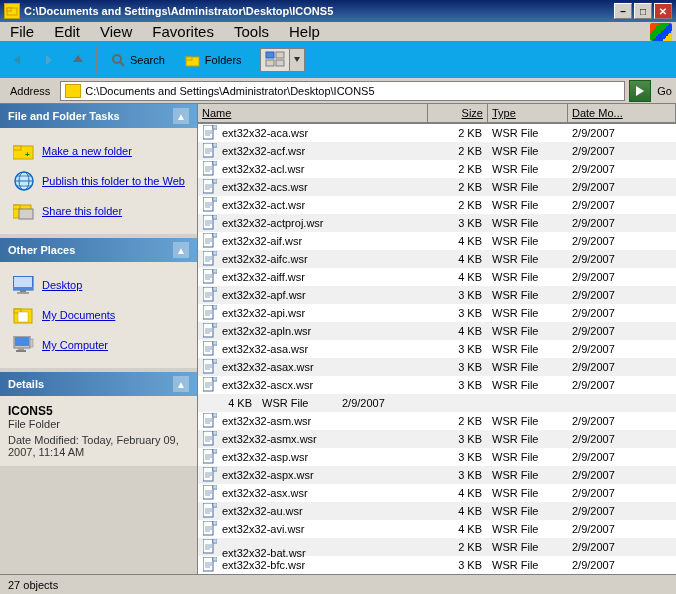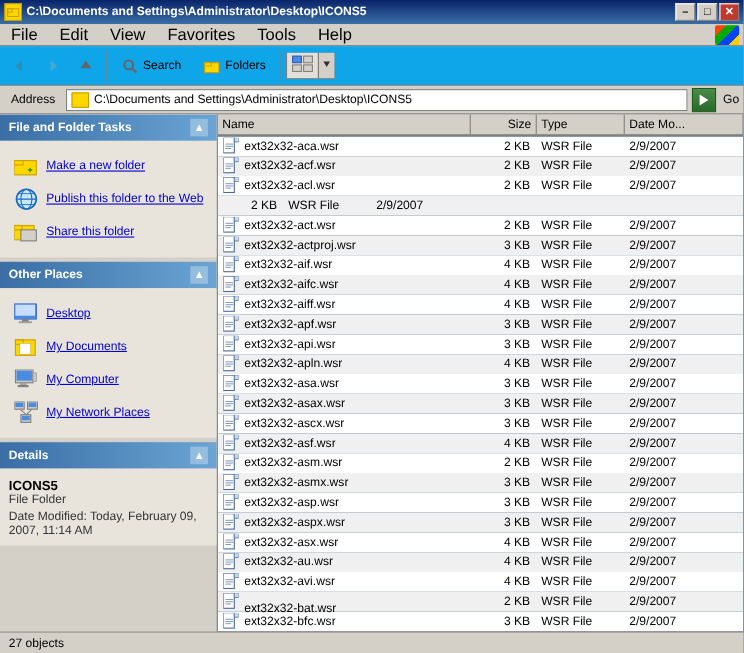--- a/index.html
+++ b/index.html
@@ -270,20 +270,21 @@
     .col-header {
       display: flex;
       align-items: center;
       padding: 0 4px;
       font-size: 11px;
       border-right: 1px solid #808080;
       cursor: pointer;
       user-select: none;
       white-space: nowrap;
       overflow: hidden;
+      text-decoration: underline;
     }
     .col-name { width: 230px; }
     .col-size { width: 60px; justify-content: flex-end; }
     .col-type { width: 80px; }
     .col-date { flex: 1; }
 
     .file-list-body {
       flex: 1;
       overflow-y: scroll;
       background: #0c4a6e;
@@ -540,35 +541,20 @@
             <svg width="22" height="18" viewBox="0 0 22 18">
               <rect x="1" y="0" width="16" height="12" fill="#c8c8c8" stroke="#808080" stroke-width="1"></rect>
               <rect x="2" y="1" width="14" height="9" fill="#4a8adf"></rect>
               <rect x="5" y="12" width="6" height="3" fill="#a0a0a0"></rect>
               <rect x="3" y="14" width="10" height="2" fill="#808080"></rect>
               <rect x="17" y="3" width="3" height="8" fill="#c8c8c8" stroke="#808080" stroke-width="0.5"></rect>
             </svg>
           </div>
           <span>My Computer</span>
         </div>
-        <div class="panel-item">
-          <div class="panel-item-icon">
-            <svg width="22" height="20" viewBox="0 0 22 20">
-              <rect x="0" y="0" width="9" height="7" fill="#c8c8c8" stroke="#808080" stroke-width="1"></rect>
-              <rect x="1" y="1" width="7" height="4" fill="#4a8adf"></rect>
-              <rect x="12" y="0" width="9" height="7" fill="#c8c8c8" stroke="#808080" stroke-width="1"></rect>
-              <rect x="13" y="1" width="7" height="4" fill="#4a8adf"></rect>
-              <rect x="6" y="12" width="9" height="7" fill="#c8c8c8" stroke="#808080" stroke-width="1"></rect>
-              <rect x="7" y="13" width="7" height="4" fill="#4a8adf"></rect>
-              <line x1="5" y1="7" x2="11" y2="12" stroke="#808080" stroke-width="1"></line>
-              <line x1="16" y1="7" x2="11" y2="12" stroke="#808080" stroke-width="1"></line>
-            </svg>
-          </div>
-          <span>My Network Places</span>
-        </div>
       </div>
     </div>
 
     <div class="details-section">
       <div class="panel-header">
         <span>Details</span>
         <div class="panel-header-collapse">▲</div>
       </div>
       <div class="details-content">
         <div class="details-name">ICONS5</div>
@@ -645,20 +631,33 @@
             <line x1="2" y1="10" x2="7" y2="10" stroke="#6a8ab0" stroke-width="0.8"></line>
           </svg>
         </div>
         <span style="overflow:hidden;white-space:nowrap;">ext32x32-acl.wsr</span>
       </div>
       <div class="file-col-size">2 KB</div>
       <div class="file-col-type">WSR File</div>
       <div class="file-col-date">2/9/2007</div>
     </div>
         <div class="file-row">
+      <div class="file-col-name">
+        <div class="file-icon">
+          <svg width="14" height="16" viewBox="0 0 14 16">
+            <rect x="0" y="0" width="10" height="14" fill="white" stroke="#4a6a9a" stroke-width="1"></rect>
+            <polygon points="10,0 14,4 10,4" fill="#c8d8f0" stroke="#4a6a9a" stroke-width="0.5"></polygon>
+            <rect x="10" y="0" width="4" height="4" fill="#c8d8f0" stroke="#4a6a9a" stroke-width="0.5"></rect>
+            <line x1="2" y1="6" x2="9" y2="6" stroke="#6a8ab0" stroke-width="0.8"></line>
+            <line x1="2" y1="8" x2="9" y2="8" stroke="#6a8ab0" stroke-width="0.8"></line>
+            <line x1="2" y1="10" x2="7" y2="10" stroke="#6a8ab0" stroke-width="0.8"></line>
+          </svg>
+        </div>
+        <span style="overflow:hidden;white-space:nowrap;">ext32x32-acs.wsr</span>
+      </div>
       <div class="file-col-size">2 KB</div>
       <div class="file-col-type">WSR File</div>
       <div class="file-col-date">2/9/2007</div>
     </div>
         <div class="file-row">
       <div class="file-col-name">
         <div class="file-icon">
           <svg width="14" height="16" viewBox="0 0 14 16">
             <rect x="0" y="0" width="10" height="14" fill="white" stroke="#4a6a9a" stroke-width="1"></rect>
             <polygon points="10,0 14,4 10,4" fill="#c8d8f0" stroke="#4a6a9a" stroke-width="0.5"></polygon>
@@ -848,33 +847,20 @@
             <line x1="2" y1="10" x2="7" y2="10" stroke="#6a8ab0" stroke-width="0.8"></line>
           </svg>
         </div>
         <span style="overflow:hidden;white-space:nowrap;">ext32x32-ascx.wsr</span>
       </div>
       <div class="file-col-size">3 KB</div>
       <div class="file-col-type">WSR File</div>
       <div class="file-col-date">2/9/2007</div>
     </div>
         <div class="file-row">
-      <div class="file-col-name">
-        <div class="file-icon">
-          <svg width="14" height="16" viewBox="0 0 14 16">
-            <rect x="0" y="0" width="10" height="14" fill="white" stroke="#4a6a9a" stroke-width="1"></rect>
-            <polygon points="10,0 14,4 10,4" fill="#c8d8f0" stroke="#4a6a9a" stroke-width="0.5"></polygon>
-            <rect x="10" y="0" width="4" height="4" fill="#c8d8f0" stroke="#4a6a9a" stroke-width="0.5"></rect>
-            <line x1="2" y1="6" x2="9" y2="6" stroke="#6a8ab0" stroke-width="0.8"></line>
-            <line x1="2" y1="8" x2="9" y2="8" stroke="#6a8ab0" stroke-width="0.8"></line>
-            <line x1="2" y1="10" x2="7" y2="10" stroke="#6a8ab0" stroke-width="0.8"></line>
-          </svg>
-        </div>
-        <span style="overflow:hidden;white-space:nowrap;">ext32x32-asf.wsr</span>
-      </div>
       <div class="file-col-size">4 KB</div>
       <div class="file-col-type">WSR File</div>
       <div class="file-col-date">2/9/2007</div>
     </div>
         <div class="file-row">
       <div class="file-col-name">
         <div class="file-icon">
           <svg width="14" height="16" viewBox="0 0 14 16">
             <rect x="0" y="0" width="10" height="14" fill="white" stroke="#4a6a9a" stroke-width="1"></rect>
             <polygon points="10,0 14,4 10,4" fill="#c8d8f0" stroke="#4a6a9a" stroke-width="0.5"></polygon>

